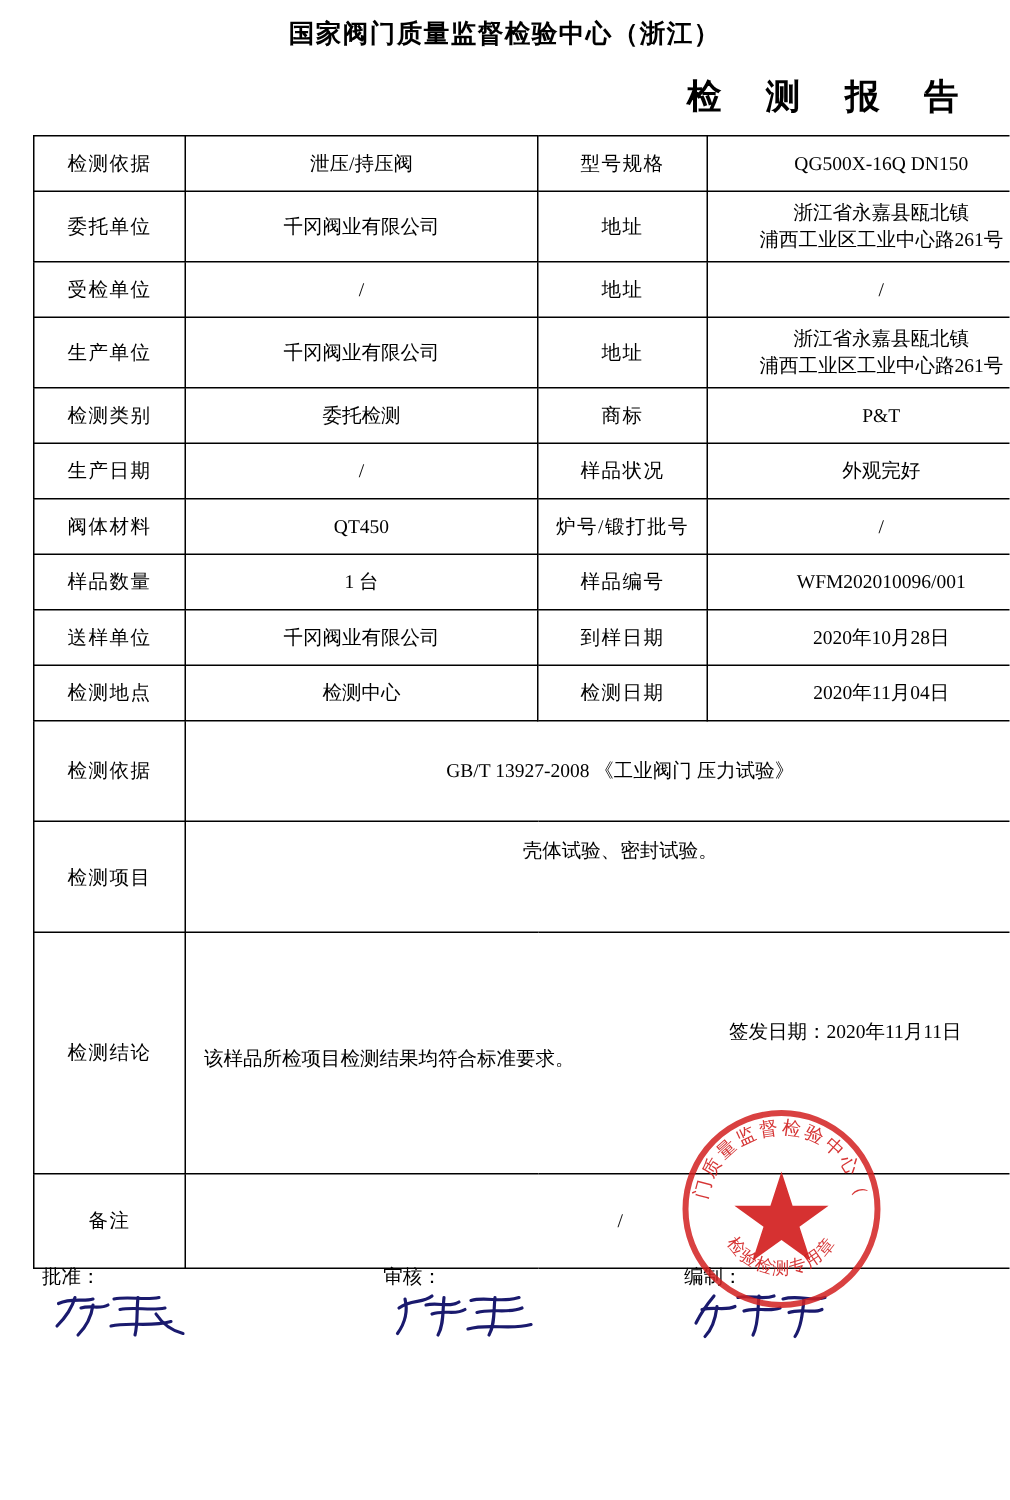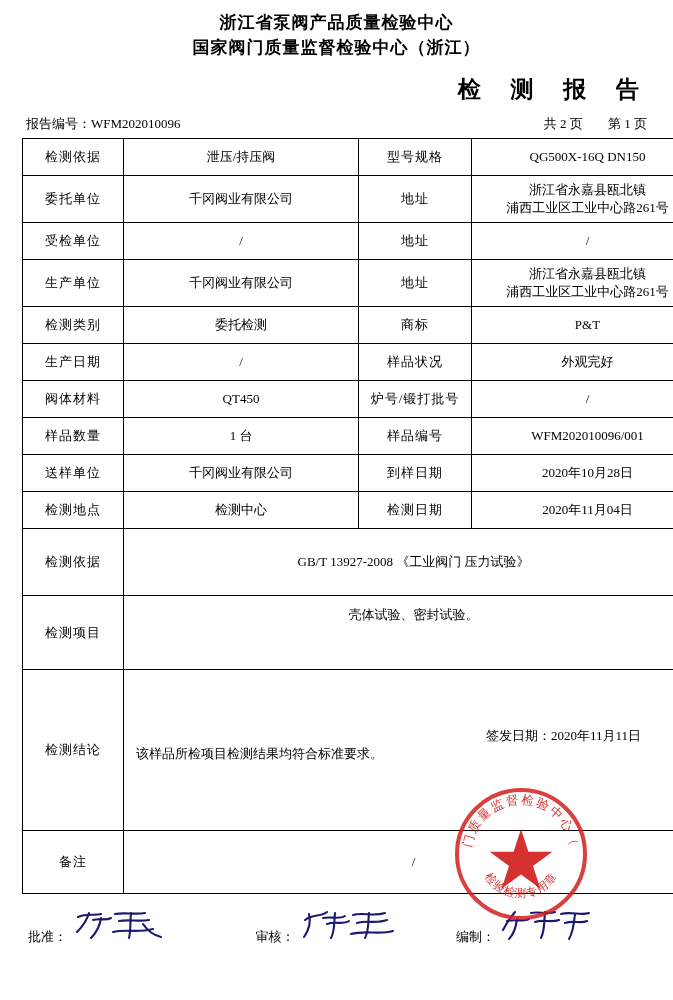--- a/index.html
+++ b/index.html
@@ -104,50 +104,41 @@
   .footer {
     display: flex;
     align-items: flex-end;
     font-size: 13px;
     padding: 14px 6px 0 6px;
     height: 52px;
     box-sizing: border-box;
   }
   .footer .fitem {
     display: flex;
-    align-items: flex-end;
+    align-items: flex-start;
     white-space: nowrap;
+    flex-direction: column;
   }
   .footer .f1 { width: 210px; }
   .footer .f2 { width: 212px; margin-left: 29px; }
   .footer .f3 { width: 200px; }
   .sigimg {
     margin-left: 6px;
     display: inline-block;
   }
   .notecell { height: 52px !important; border-radius: 16px; }
 </style>
 </head>
 <body>
 
 <div class="page">
 
-  <div class="hdr-line">浙江省泵阀产品质量检验中心</div>
   <div class="hdr-line">国家阀门质量监督检验中心（浙江）</div>
   <div class="doc-title">检 测 报 告</div>
 
-  <div class="meta-row">
-    <div>
-      <span>报告编号：</span><span>WFM202010096</span>
-    </div>
-    <div class="meta-right">
-      <span>共 2 页</span>
-      <span>第 1 页</span>
-    </div>
-  </div>
 
   <table class="main">
     <tbody>
       <tr>
         <td class="label">检测依据</td>
         <td class="val1">泄压/持压阀</td>
         <td class="label2">型号规格</td>
         <td class="val2">QG500X-16Q DN150</td>
       </tr>
       <tr>

